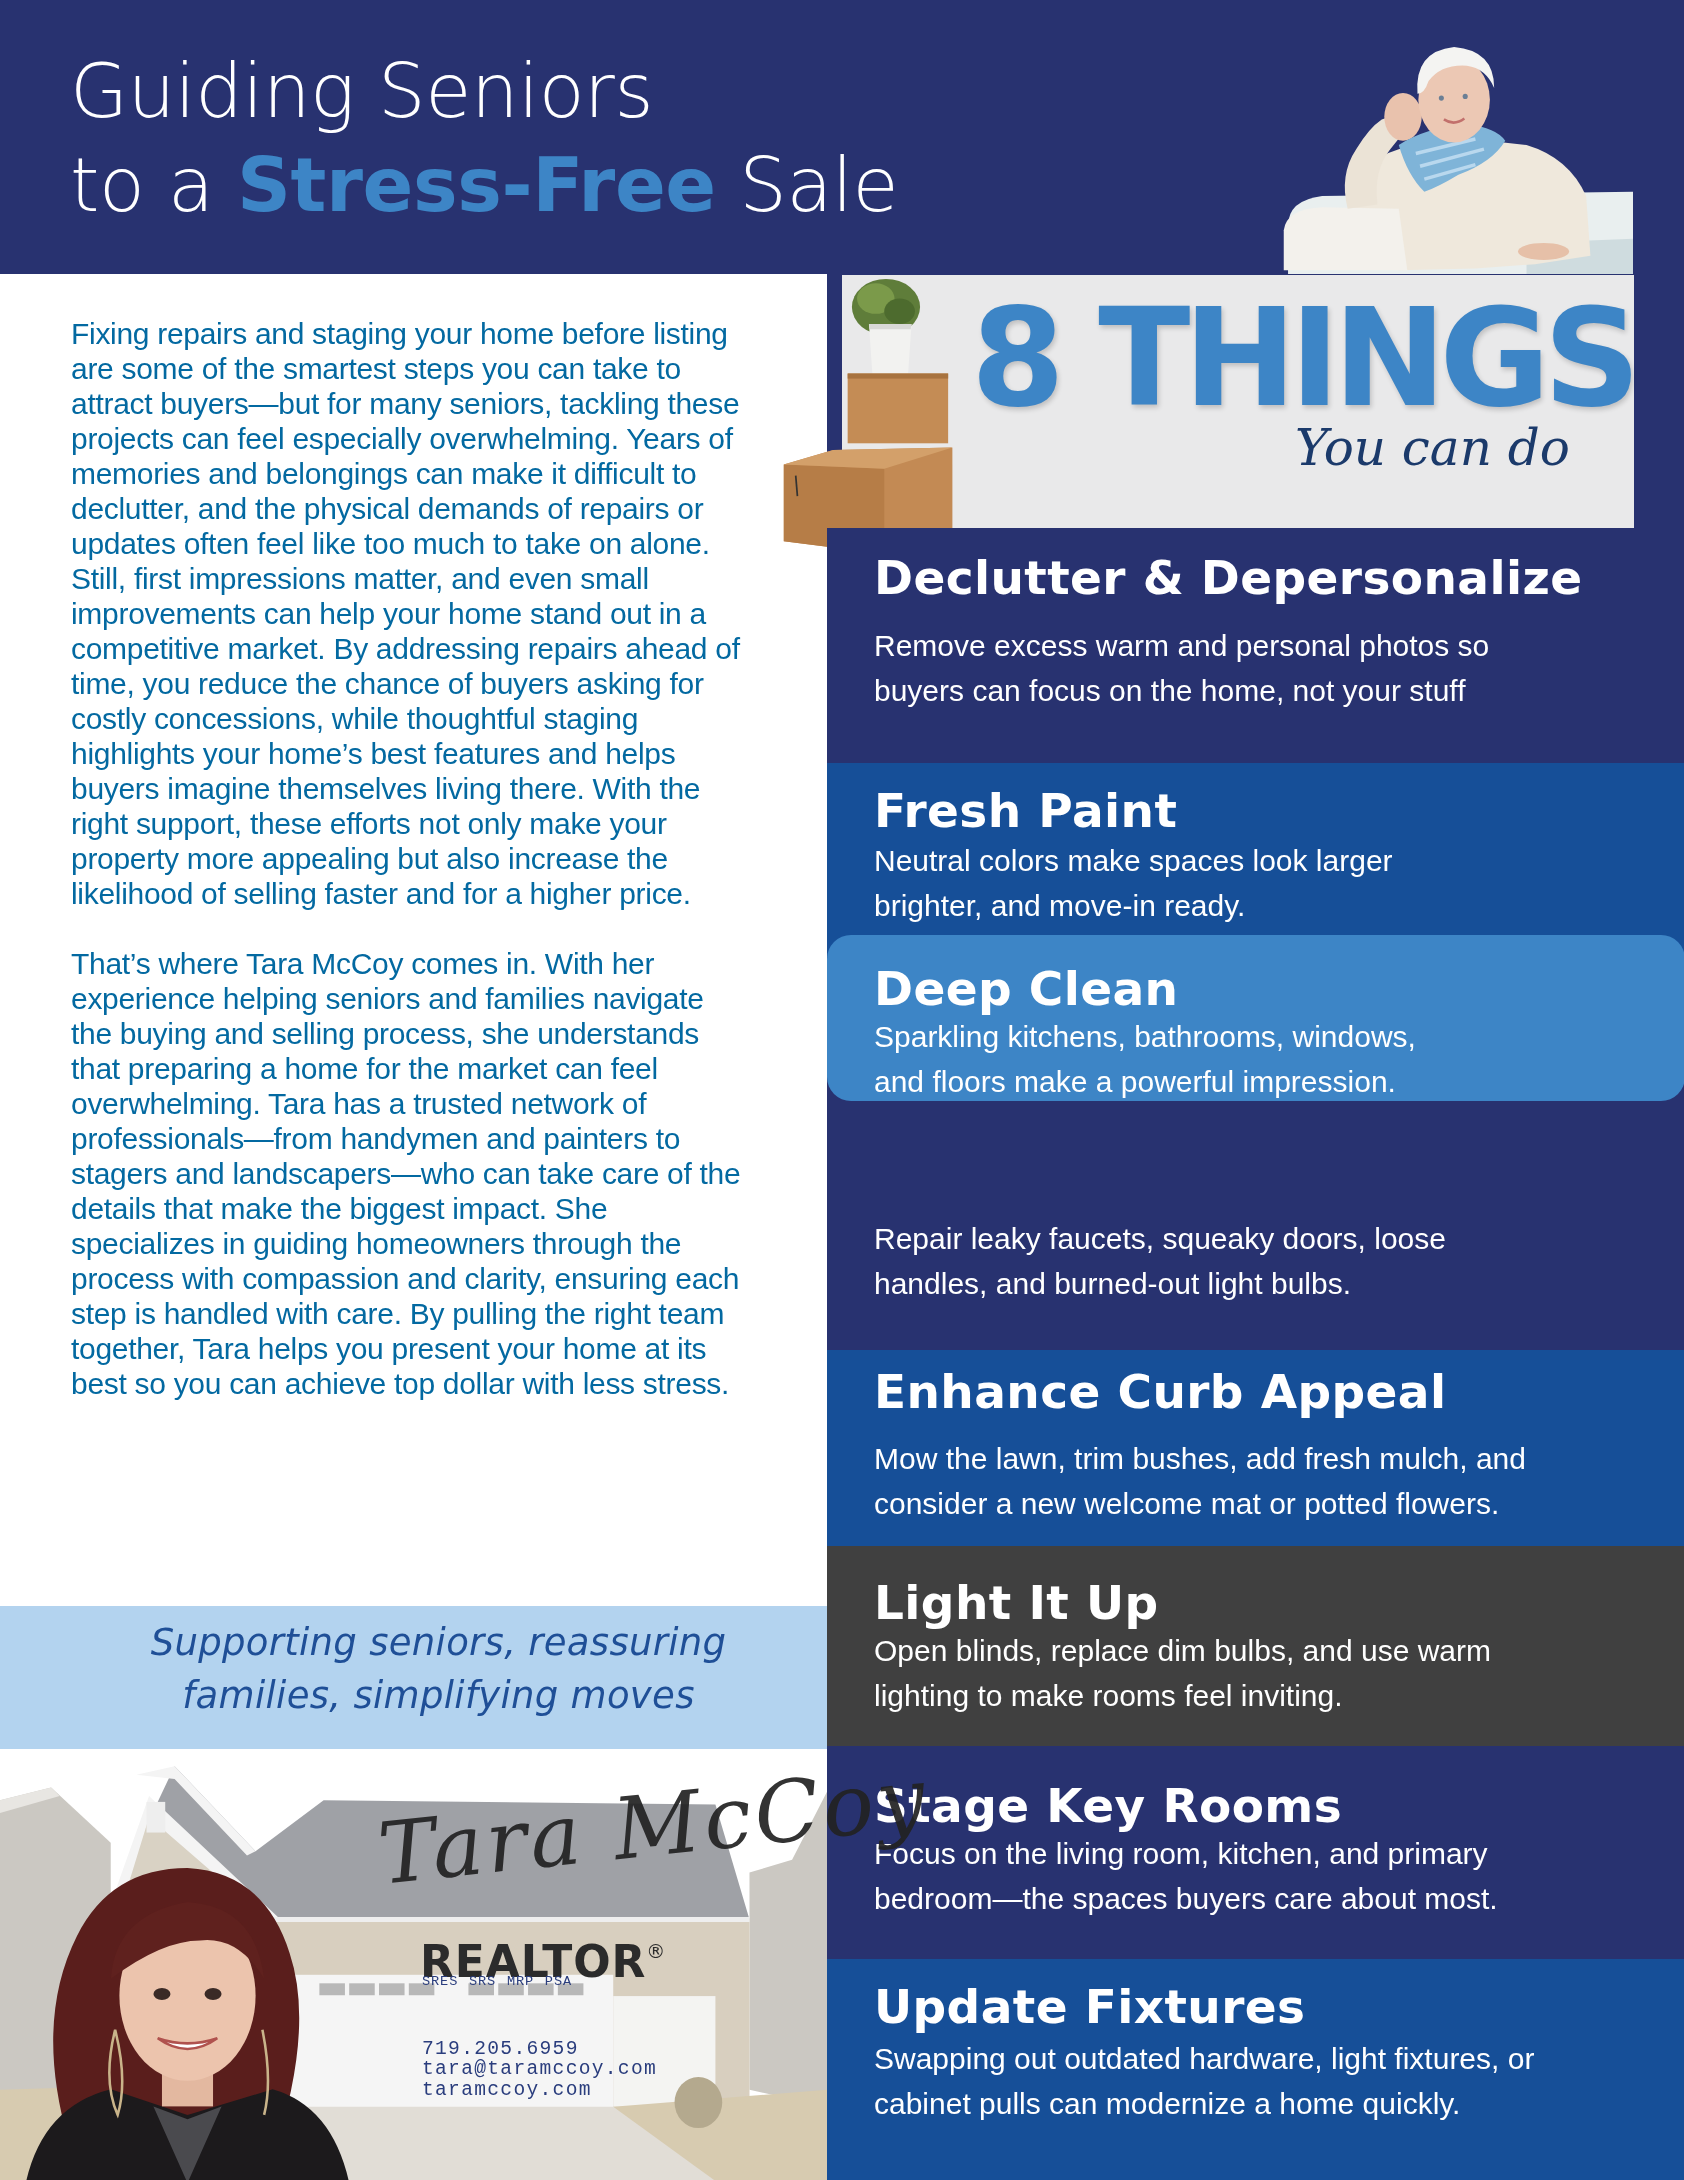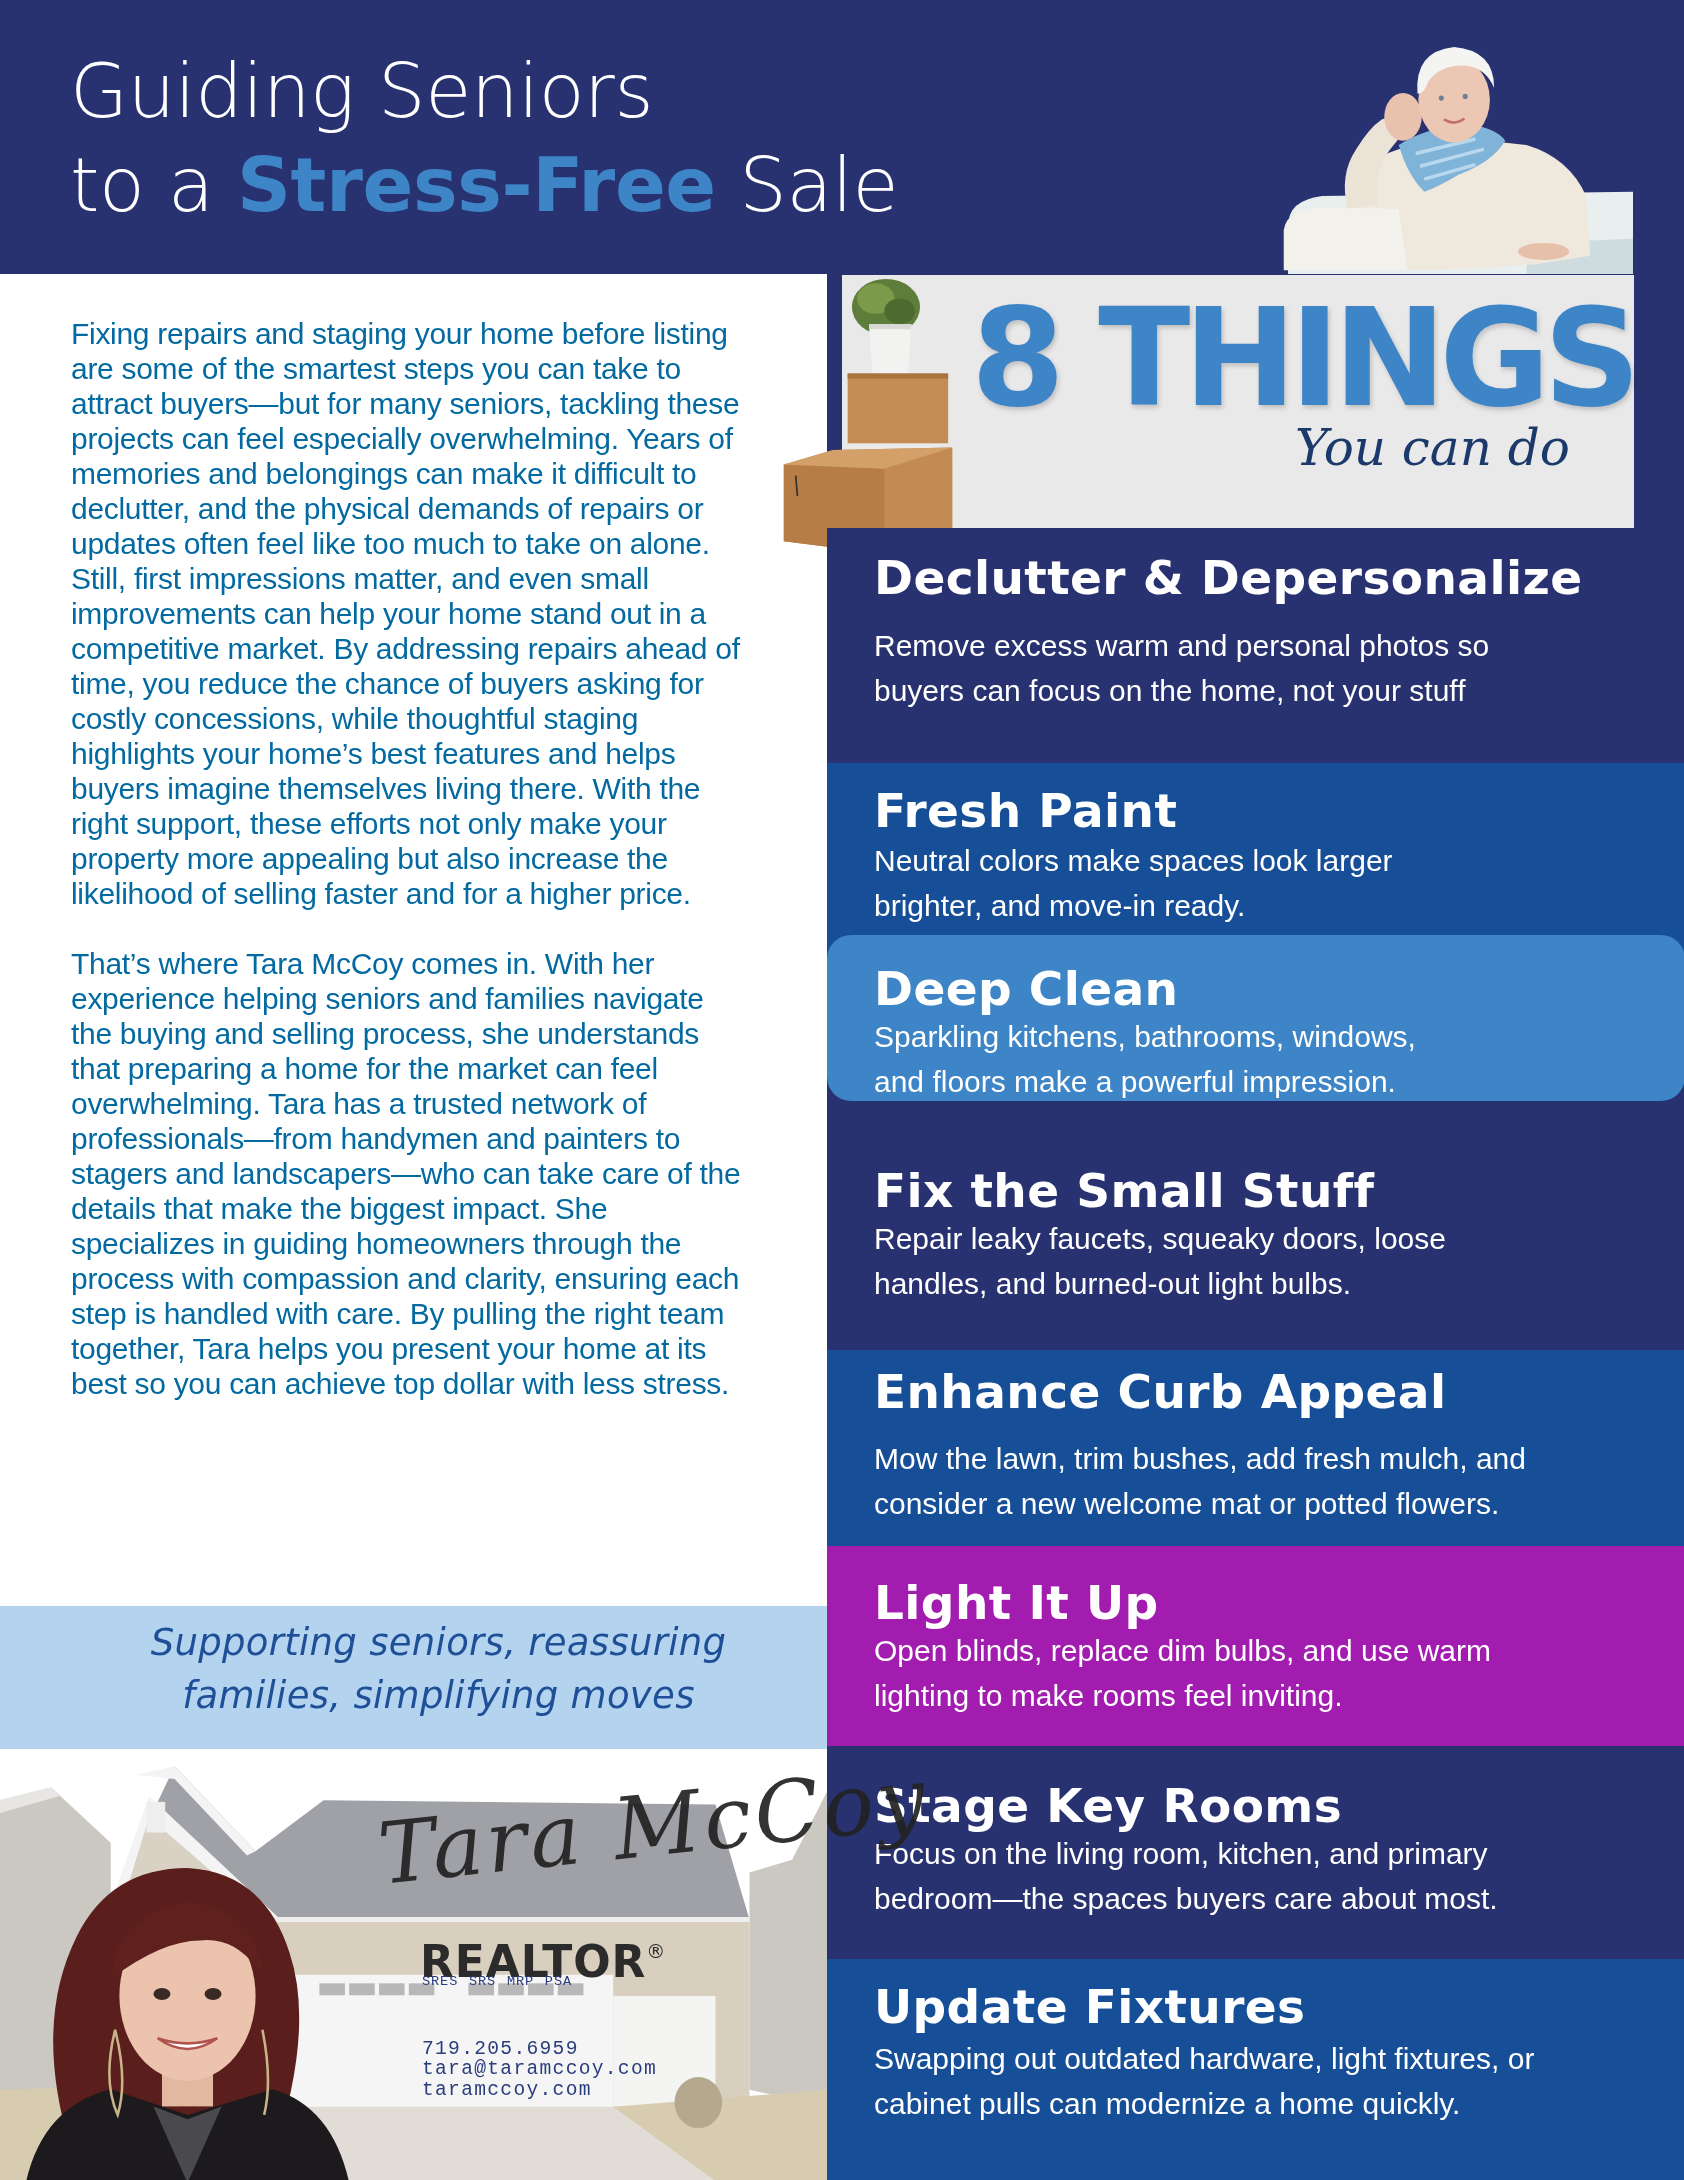--- a/index.html
+++ b/index.html
@@ -187,36 +187,35 @@
 
 <div class="panel" style="top:935px;height:166px;background:#3d85c6;border-radius:24px;">
   <div class="p-title" style="top:25.6px;">Deep Clean</div>
   <div class="p-desc" style="top:79px;">
     <div>Sparkling kitchens, bathrooms, windows,</div>
     <div>and floors make a powerful impression.</div>
   </div>
 </div>
 
 <div class="panel" style="top:1137px;height:213px;background:#283270;">
-  <div class="p-title" style="top:25.6px;">Fix the Small Stuff</div>
   <div class="p-desc" style="top:79px;">
     <div>Repair leaky faucets, squeaky doors, loose</div>
     <div>handles, and burned-out light bulbs.</div>
   </div>
 </div>
 
 <div class="panel" style="top:1350px;height:236px;background:#164f98;">
   <div class="p-title" style="top:13.6px;">Enhance Curb Appeal</div>
   <div class="p-desc" style="top:86px;">
     <div>Mow the lawn, trim bushes, add fresh mulch, and</div>
     <div>consider a new welcome mat or potted flowers.</div>
   </div>
 </div>
 
-<div class="panel" style="top:1546px;height:200px;background:#a21caf;">
+<div class="panel" style="top:1546px;height:200px;background:#404040;">
   <div class="p-title" style="top:29px;">Light It Up</div>
   <div class="p-desc" style="top:82px;">
     <div>Open blinds, replace dim bulbs, and use warm</div>
     <div>lighting to make rooms feel inviting.</div>
   </div>
 </div>
 
 <div class="panel" style="top:1746px;height:275px;background:#283270;">
   <div class="p-title" style="top:32px;">Stage Key Rooms</div>
   <div class="p-desc" style="top:85px;">

